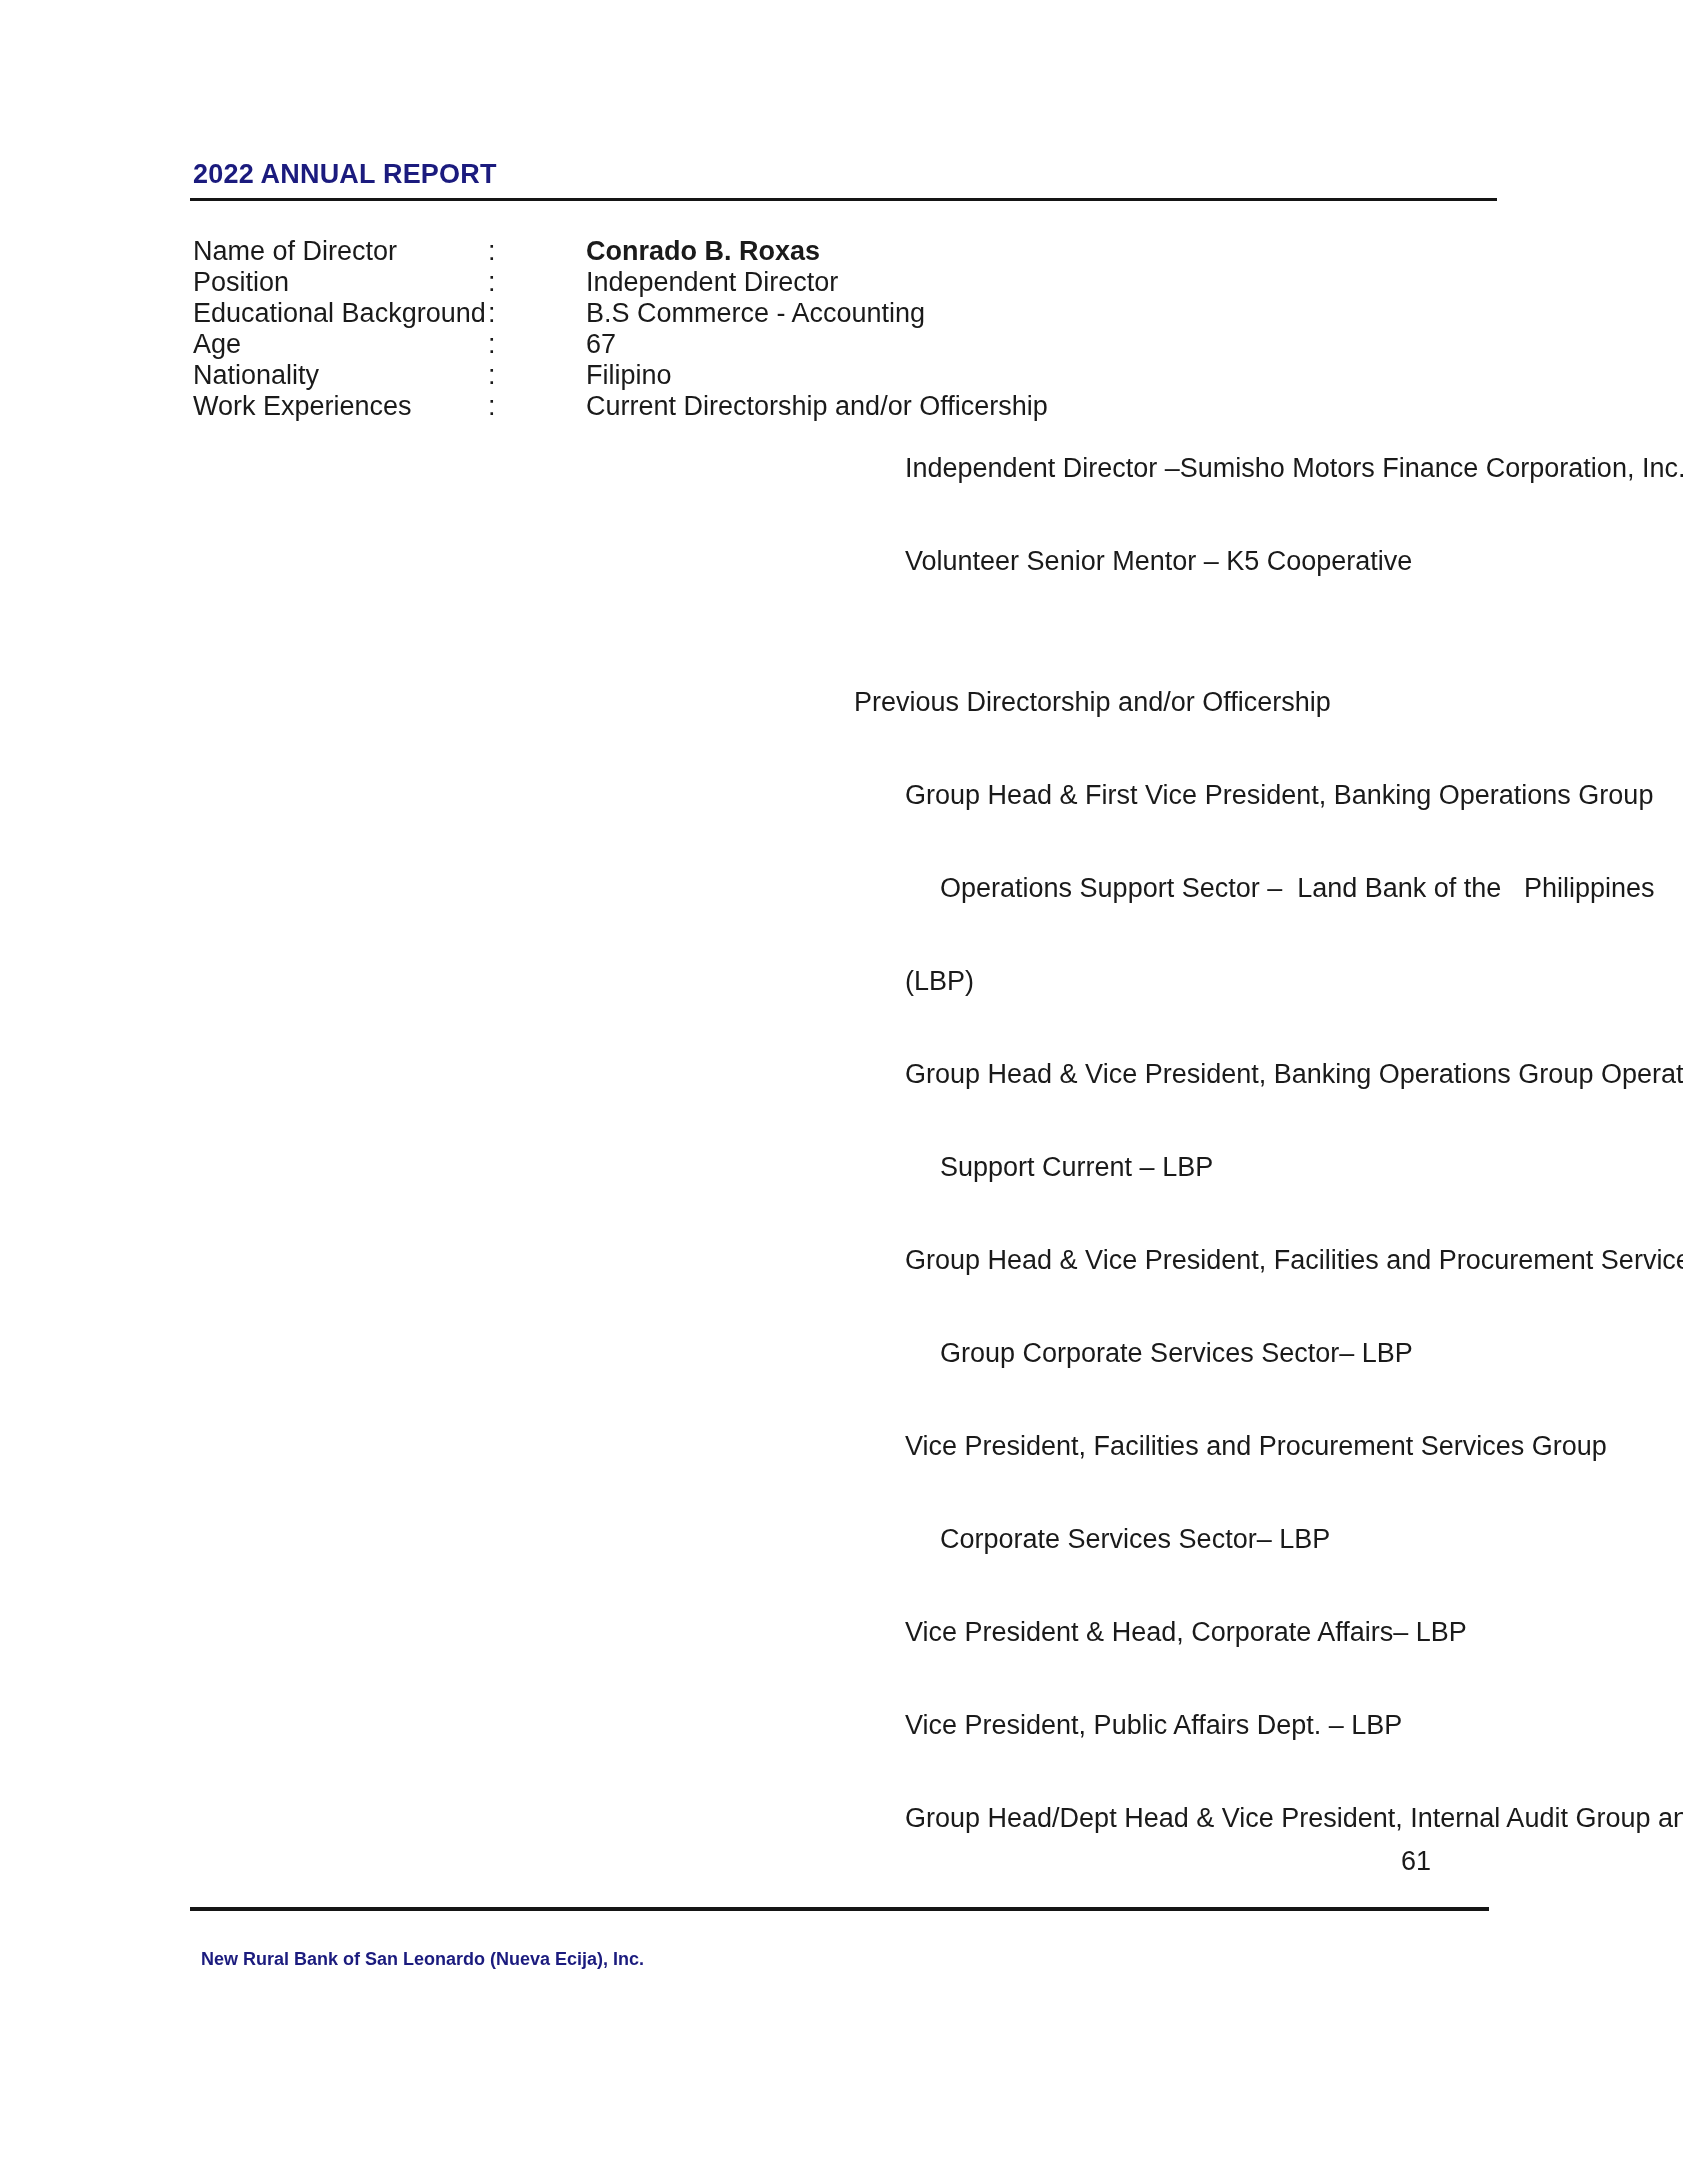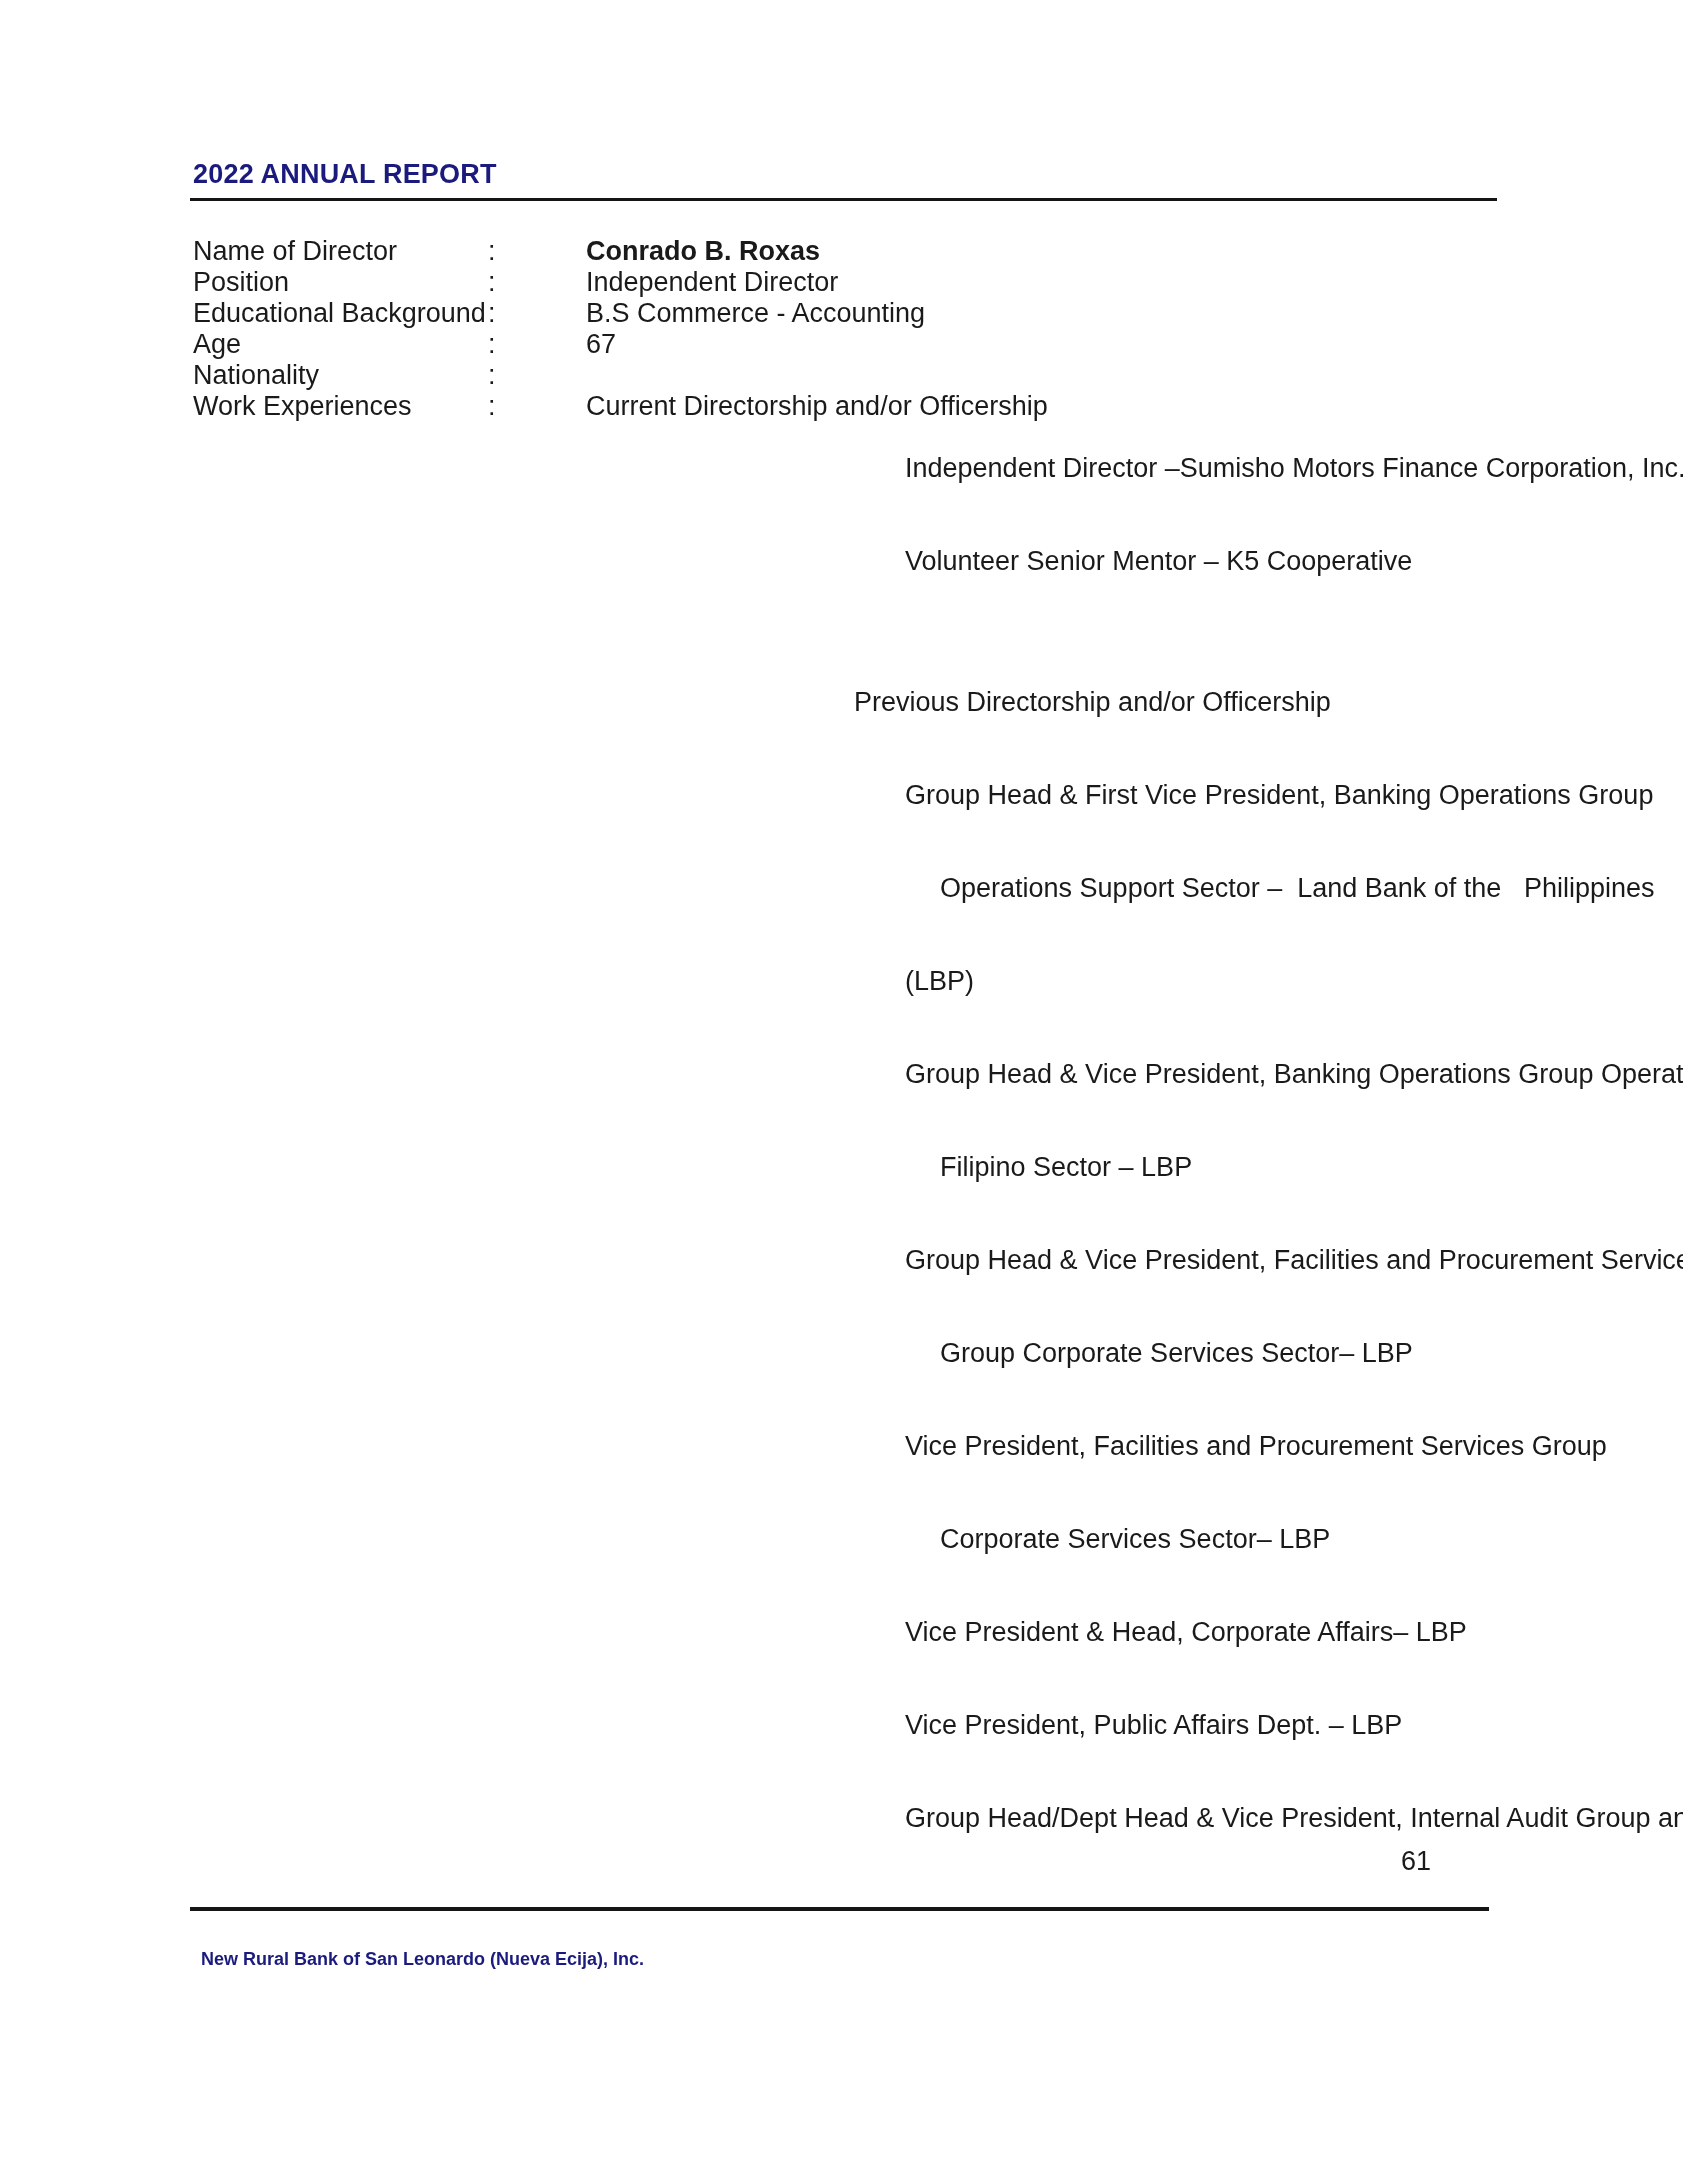--- a/index.html
+++ b/index.html
@@ -104,20 +104,21 @@
           <span class="field-value">B.S Commerce - Accounting</span>
         </div>
         <div class="field-row">
           <span class="field-label">Age</span>
           <span class="field-colon">:</span>
           <span class="field-value">67</span>
         </div>
         <div class="field-row">
           <span class="field-label">Nationality</span>
           <span class="field-colon">:</span>
+          <span class="field-value">Filipino</span>
         </div>
         <div class="field-row">
           <span class="field-label">Work Experiences</span>
           <span class="field-colon">:</span>
           <span class="field-value">Current Directorship and/or Officership</span>
         </div>
       </div>
 
     <div class="lines-block">
 
@@ -142,21 +143,21 @@
         <div class="line ind-2">
           <span>Operations Support Sector –  Land Bank of the   Philippines</span>
         </div>
         <div class="line ind-1">
           <span>(LBP)</span>
         </div>
         <div class="line ind-1">
           <span>Group Head &amp; Vice President, Banking Operations Group Operations</span>
         </div>
         <div class="line ind-2">
-          <span>Filipino Sector – LBP</span>
+          <span>Support Current – LBP</span>
         </div>
         <div class="line ind-1">
           <span>Group Head &amp; Vice President, Facilities and Procurement Services</span>
         </div>
         <div class="line ind-2">
           <span>Group Corporate Services Sector– LBP</span>
         </div>
         <div class="line ind-1">
           <span>Vice President, Facilities and Procurement Services Group</span>
         </div>

